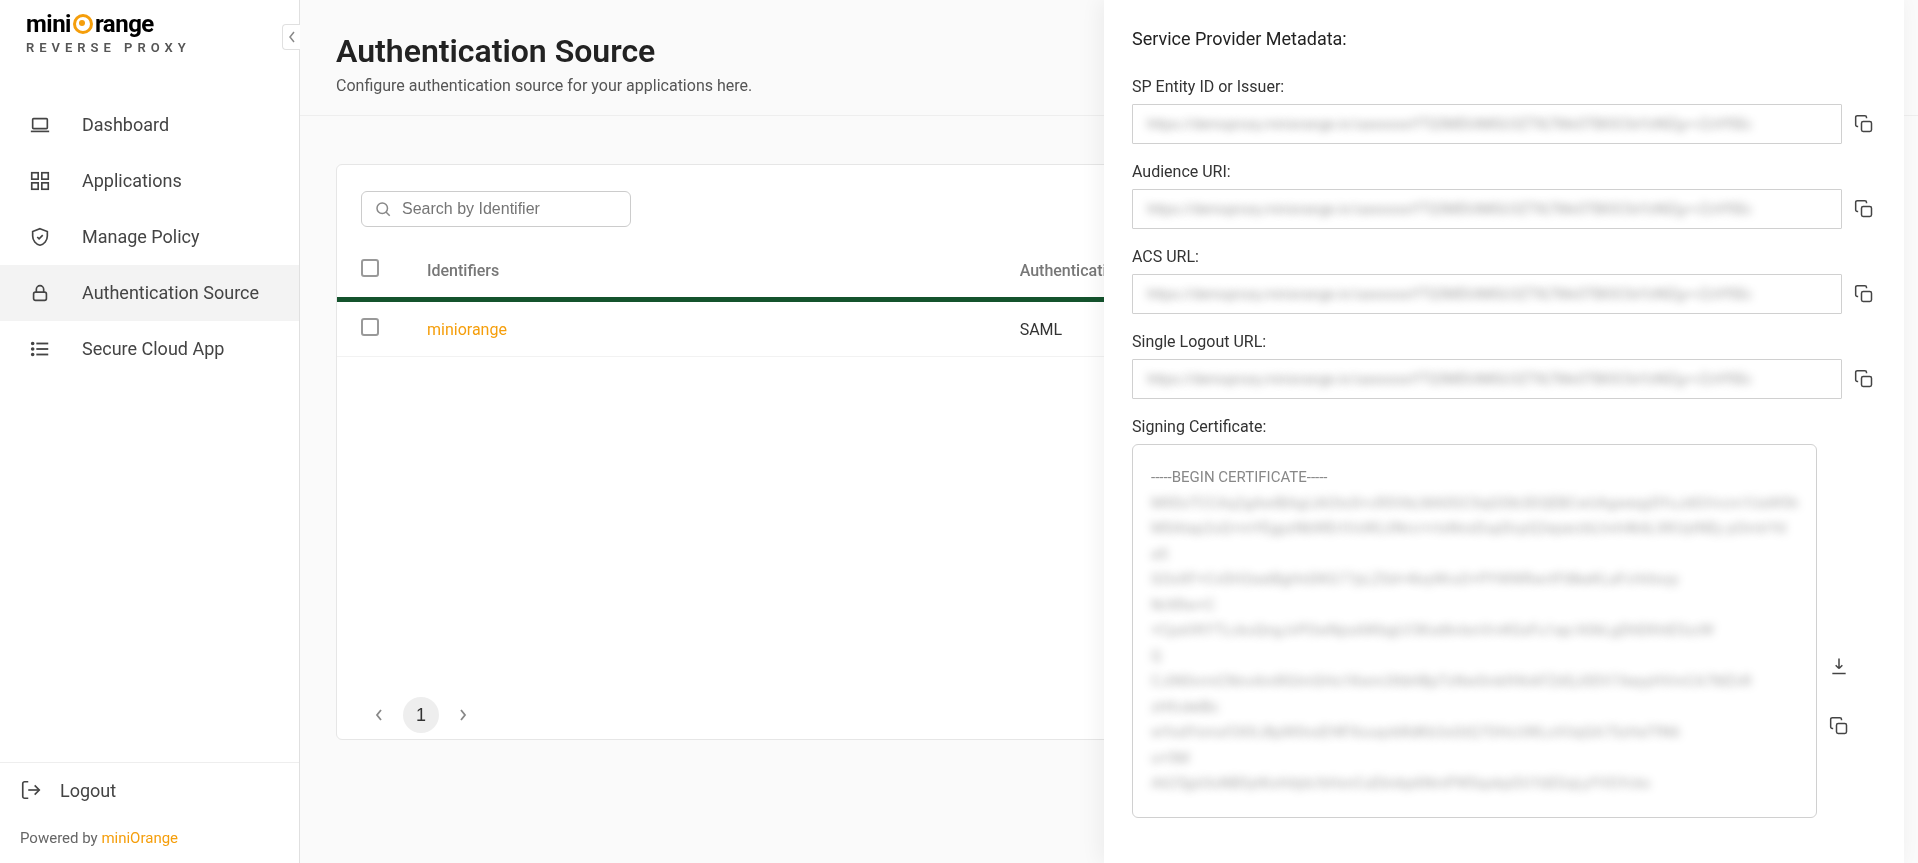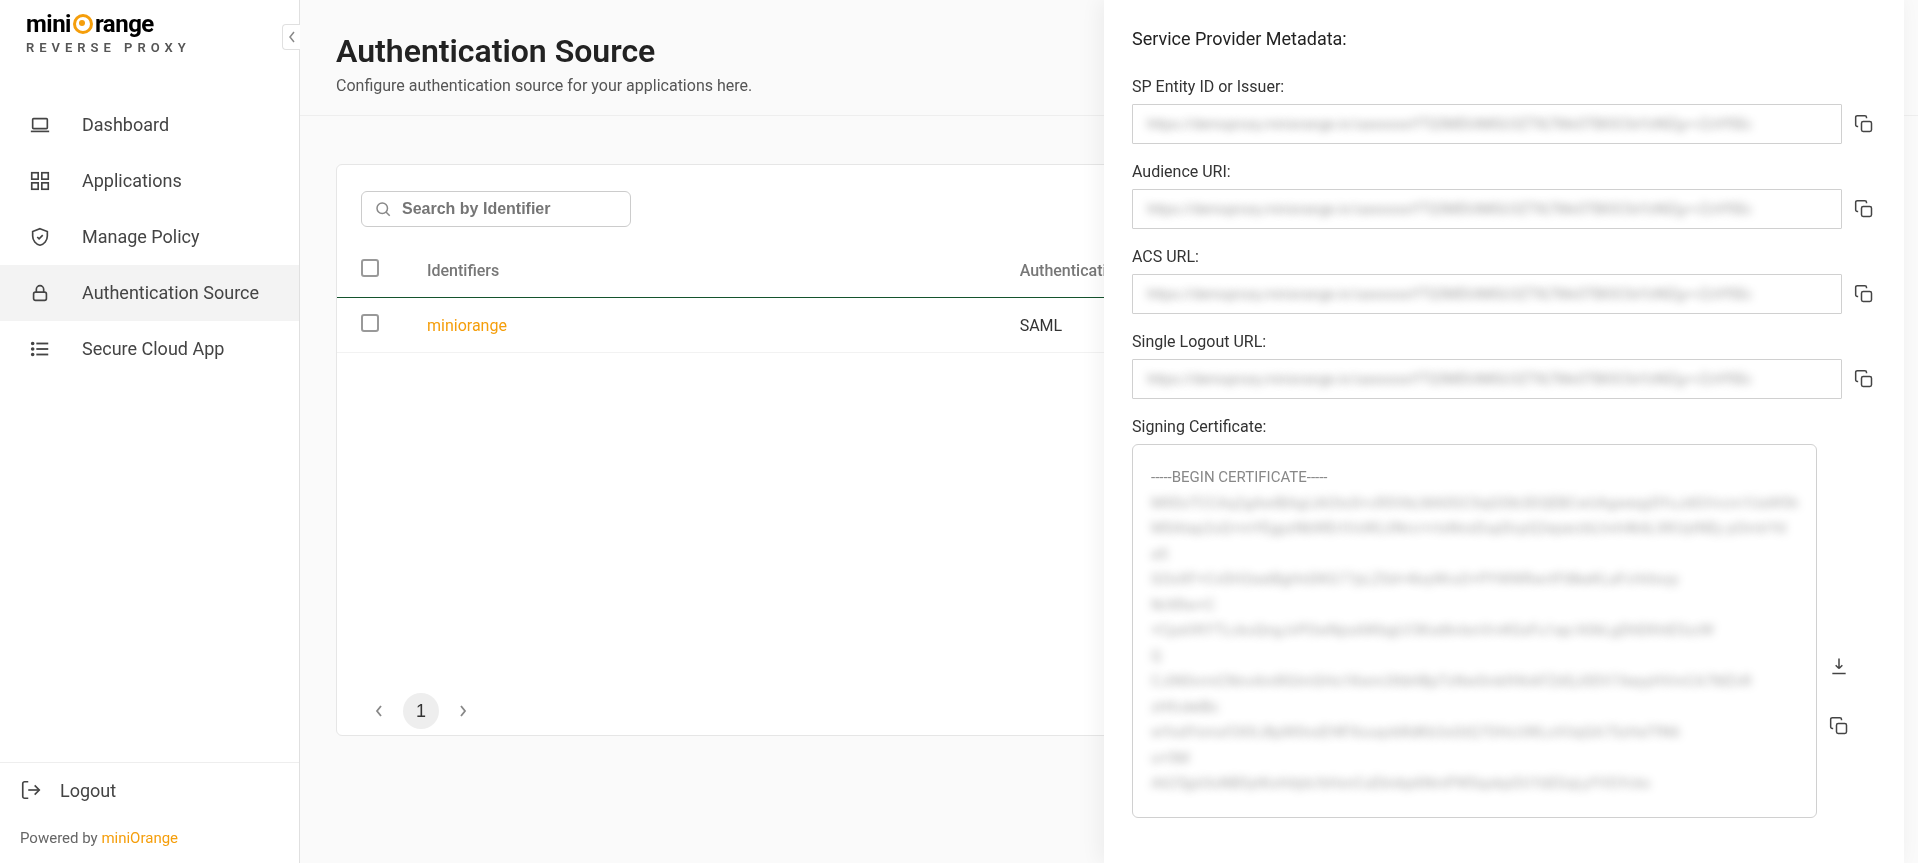--- a/index.html
+++ b/index.html
@@ -27,27 +27,27 @@
     
     
     .main { flex: 1; position: relative; }
     .page-header { padding: 32px 36px 20px; border-bottom: 1px solid #eee; }
     .page-title { font-size: 32px; font-weight: 600; color: #222; margin-bottom: 6px; }
     .page-sub { font-size: 16px; color: #555; }
     
     .card { margin: 48px 36px 28px; background: #fff; border: 1px solid #e6e6e6; border-radius: 6px; }
     .toolbar { display: flex; align-items: center; gap: 12px; padding: 24px 24px 14px; }
     .search { display: flex; align-items: center; border: 1px solid #ccc; border-radius: 6px; padding: 8px 12px; width: 270px; gap: 10px; color: #888; }
-    .search input { border: none; outline: none; font-size: 16px; flex: 1; background: transparent; font-weight: bold; }
+    .search input { border: none; outline: none; font-size: 16px; flex: 1; background: transparent; }
     .spacer { flex: 1; }
     .bulk { border: 1px solid #ccc; border-radius: 6px; padding: 10px 18px; background: #fff; display: flex; align-items: center; gap: 10px; font-size: 16px; cursor: pointer; color: #333; }
     
     table { width: 100%; border-collapse: collapse; }
     th, td { text-align: left; padding: 16px 24px; font-size: 16px; }
-    th { color: #777; font-weight: 500; border-bottom: 1px solid #14532d; }
+    th { color: #777; font-weight: 500; border-bottom: 5px solid #14532d; }
     td { border-bottom: 1px solid #f2f2f2; color: #333; }
     td.link { color: #f59e0b; }
     td.blur { color: transparent; text-shadow: 0 0 8px #f59e0b; }
     .chk { width: 18px; height: 18px; border: 2px solid #999; border-radius: 3px; display: inline-block; cursor: pointer; }
     
     .pagination { display: flex; align-items: center; gap: 6px; padding: 20px 24px 6px; }
     .pg-btn { width: 36px; height: 36px; border: none; background: transparent; display: inline-flex; align-items: center; justify-content: center; cursor: pointer; color: #888; border-radius: 50%; font-size: 18px; }
     .pg-btn.active { background: #eee; color: #333; }
     
     

